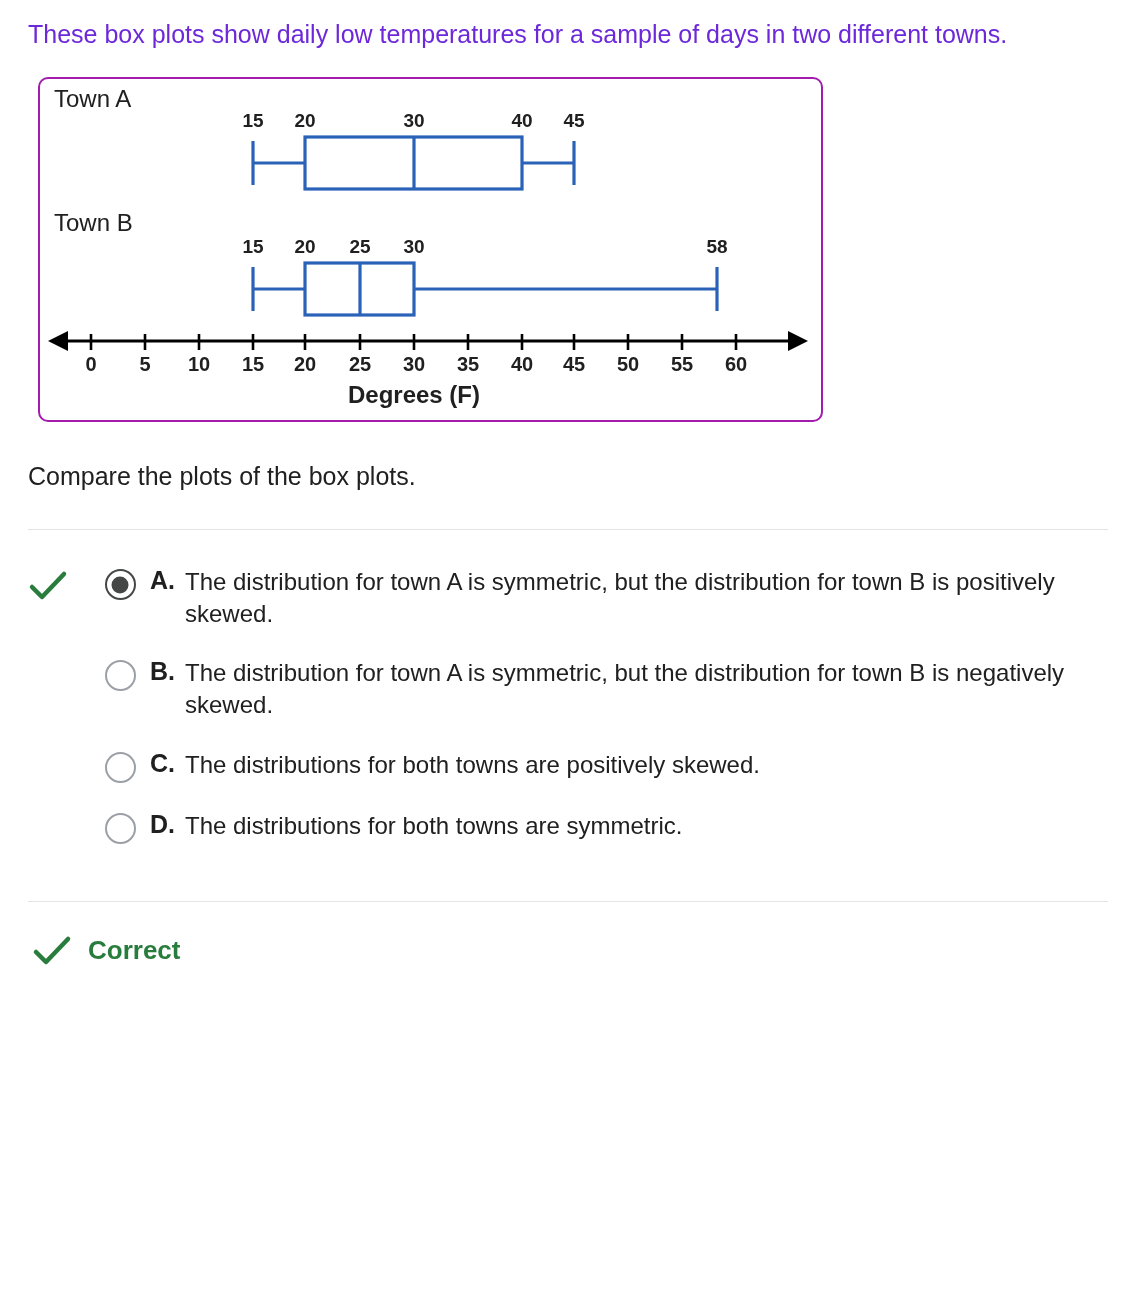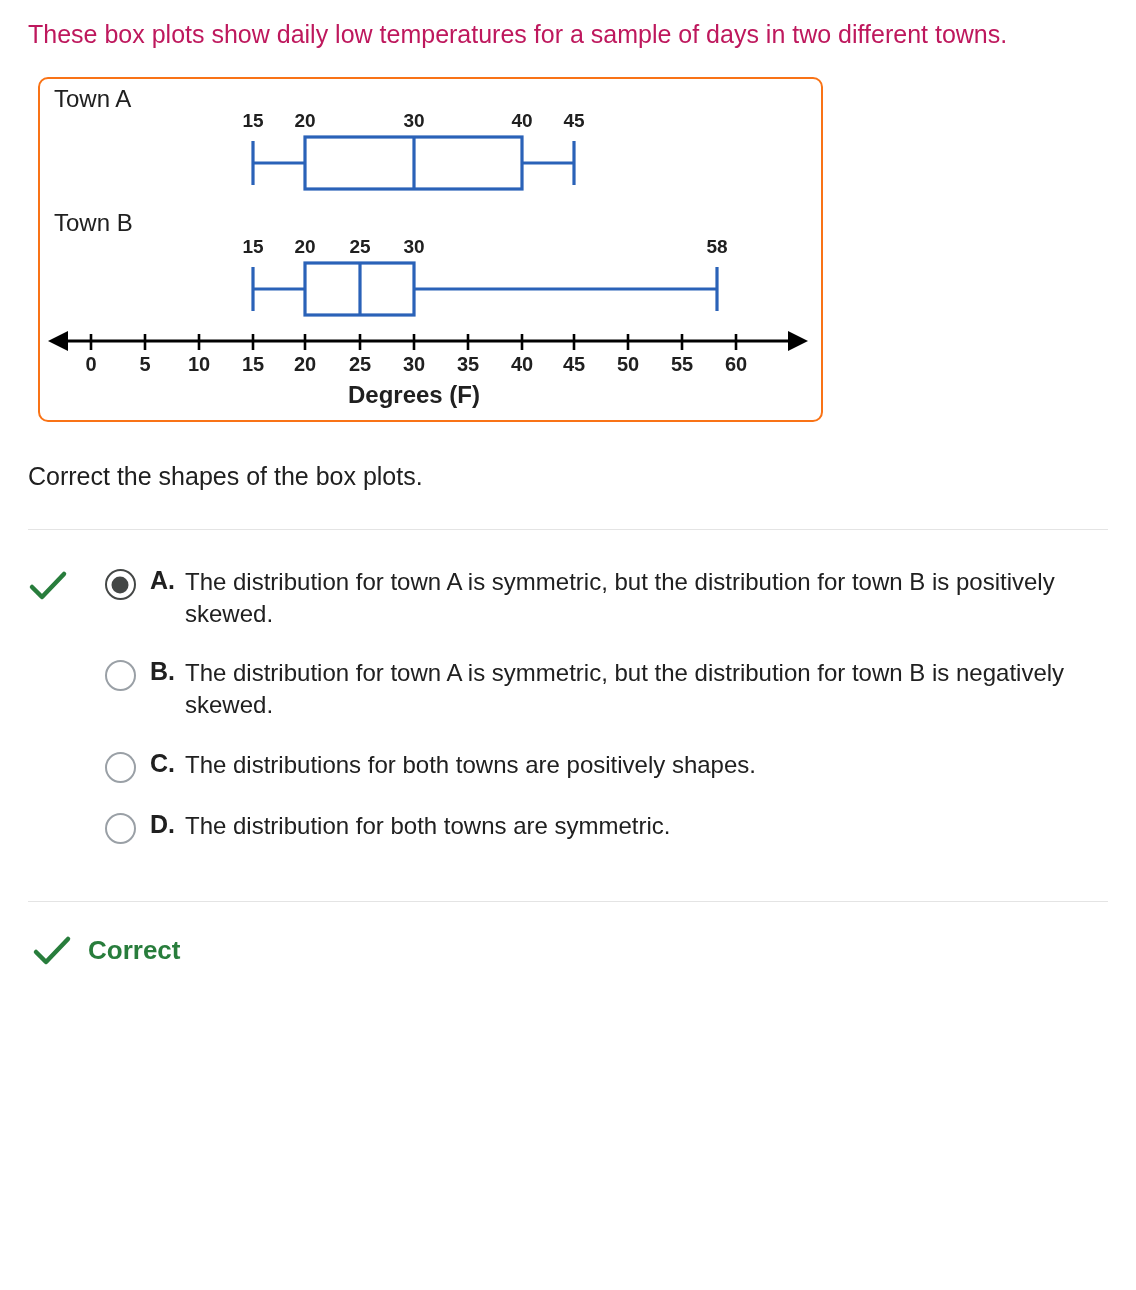--- a/index.html
+++ b/index.html
@@ -15,30 +15,30 @@
     color: #1a1a1a;
     position: relative;
     overflow: hidden;
   }
   .page {
     padding: 10px 28px 0 28px;
   }
   .prompt {
     font-size: 25px;
     line-height: 1.32;
-    color: #be185d;
+    color: #6d28d9;
     max-width: 1060px;
     margin: 8px 0 0 0;
     font-weight: 400;
   }
   .figure-wrap {
     margin: 26px 0 0 10px;
     width: 785px;
     height: 345px;
-    border: 2px solid #f97316;
+    border: 2px solid #a21caf;
     border-radius: 10px;
     background: #fff;
     position: relative;
   }
   .figure-svg { display: block; }
   .subprompt {
     font-size: 25px;
     color: #202020;
     margin: 40px 0 0 0;
   }
@@ -228,21 +228,21 @@
         <text x="482" y="292">40</text>
         <text x="534" y="292">45</text>
         <text x="588" y="292">50</text>
         <text x="642" y="292">55</text>
         <text x="696" y="292">60</text>
       </g>
       <text x="374" y="324" font-family="Liberation Sans, sans-serif" font-size="24" font-weight="bold" fill="#202020" text-anchor="middle">Degrees (F)</text>
     </svg>
   </div>
 
-  <p class="subprompt">Correct the shapes of the box plots.</p>
+  <p class="subprompt">Compare the plots of the box plots.</p>
 
   <div class="divider"></div>
 
   <div class="choices">
 
     <div class="choice">
       <div class="check-col">
         <svg class="check-mark" viewBox="0 0 40 34">
           <path d="M4 18 L14 28 L36 5" fill="none" stroke="currentColor" stroke-width="4.5" stroke-linecap="round" stroke-linejoin="round"></path>
         </svg>
@@ -267,32 +267,32 @@
       </div>
     </div>
 
     <div class="choice">
       <div class="check-col"></div>
       <div class="radio-col">
         <span class="radio"></span>
       </div>
       <div class="choice-body">
         <span class="choice-letter">C.</span>
-        <span class="choice-text">The distributions for both towns are positively shapes.</span>
+        <span class="choice-text">The distributions for both towns are positively skewed.</span>
       </div>
     </div>
 
     <div class="choice">
       <div class="check-col"></div>
       <div class="radio-col">
         <span class="radio"></span>
       </div>
       <div class="choice-body">
         <span class="choice-letter">D.</span>
-        <span class="choice-text">The distribution for both towns are symmetric.</span>
+        <span class="choice-text">The distributions for both towns are symmetric.</span>
       </div>
     </div>
 
   </div>
 
   <div class="divider2"></div>
 
   <div class="result">
     <svg class="result-check" viewBox="0 0 40 34">
       <path d="M4 18 L14 28 L36 5" fill="none" stroke="currentColor" stroke-width="4.5" stroke-linecap="round" stroke-linejoin="round"></path>

